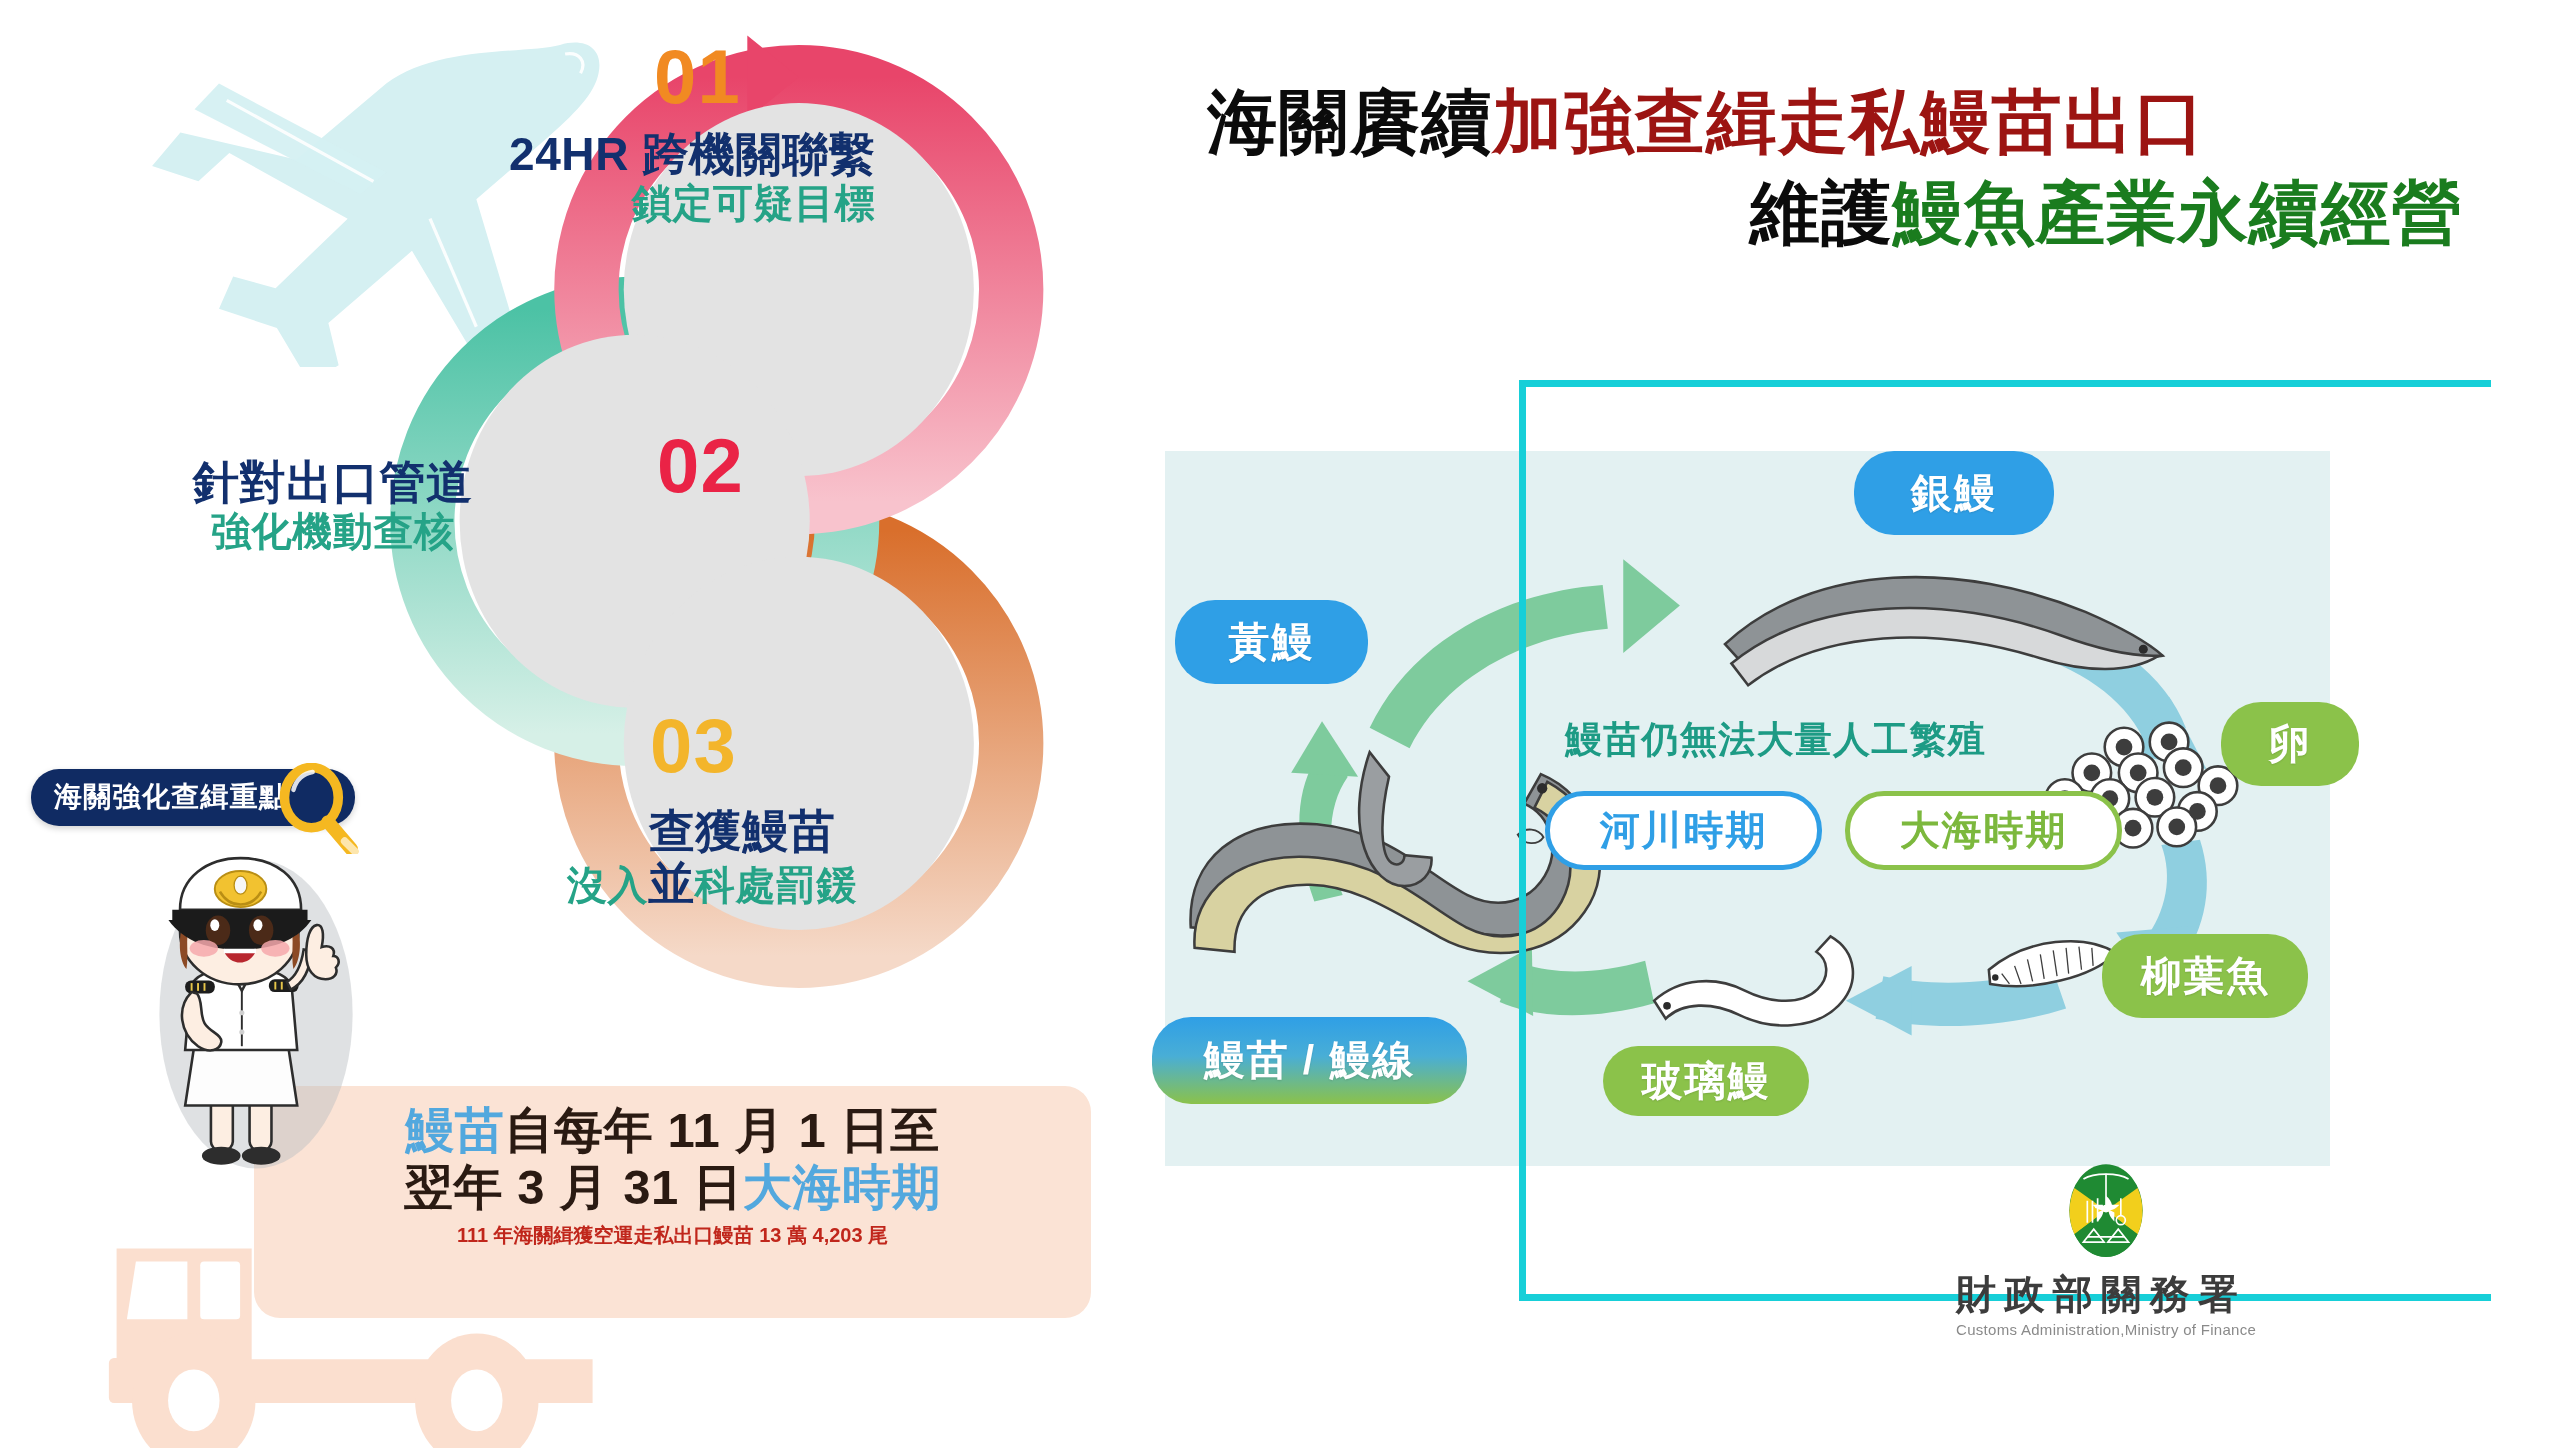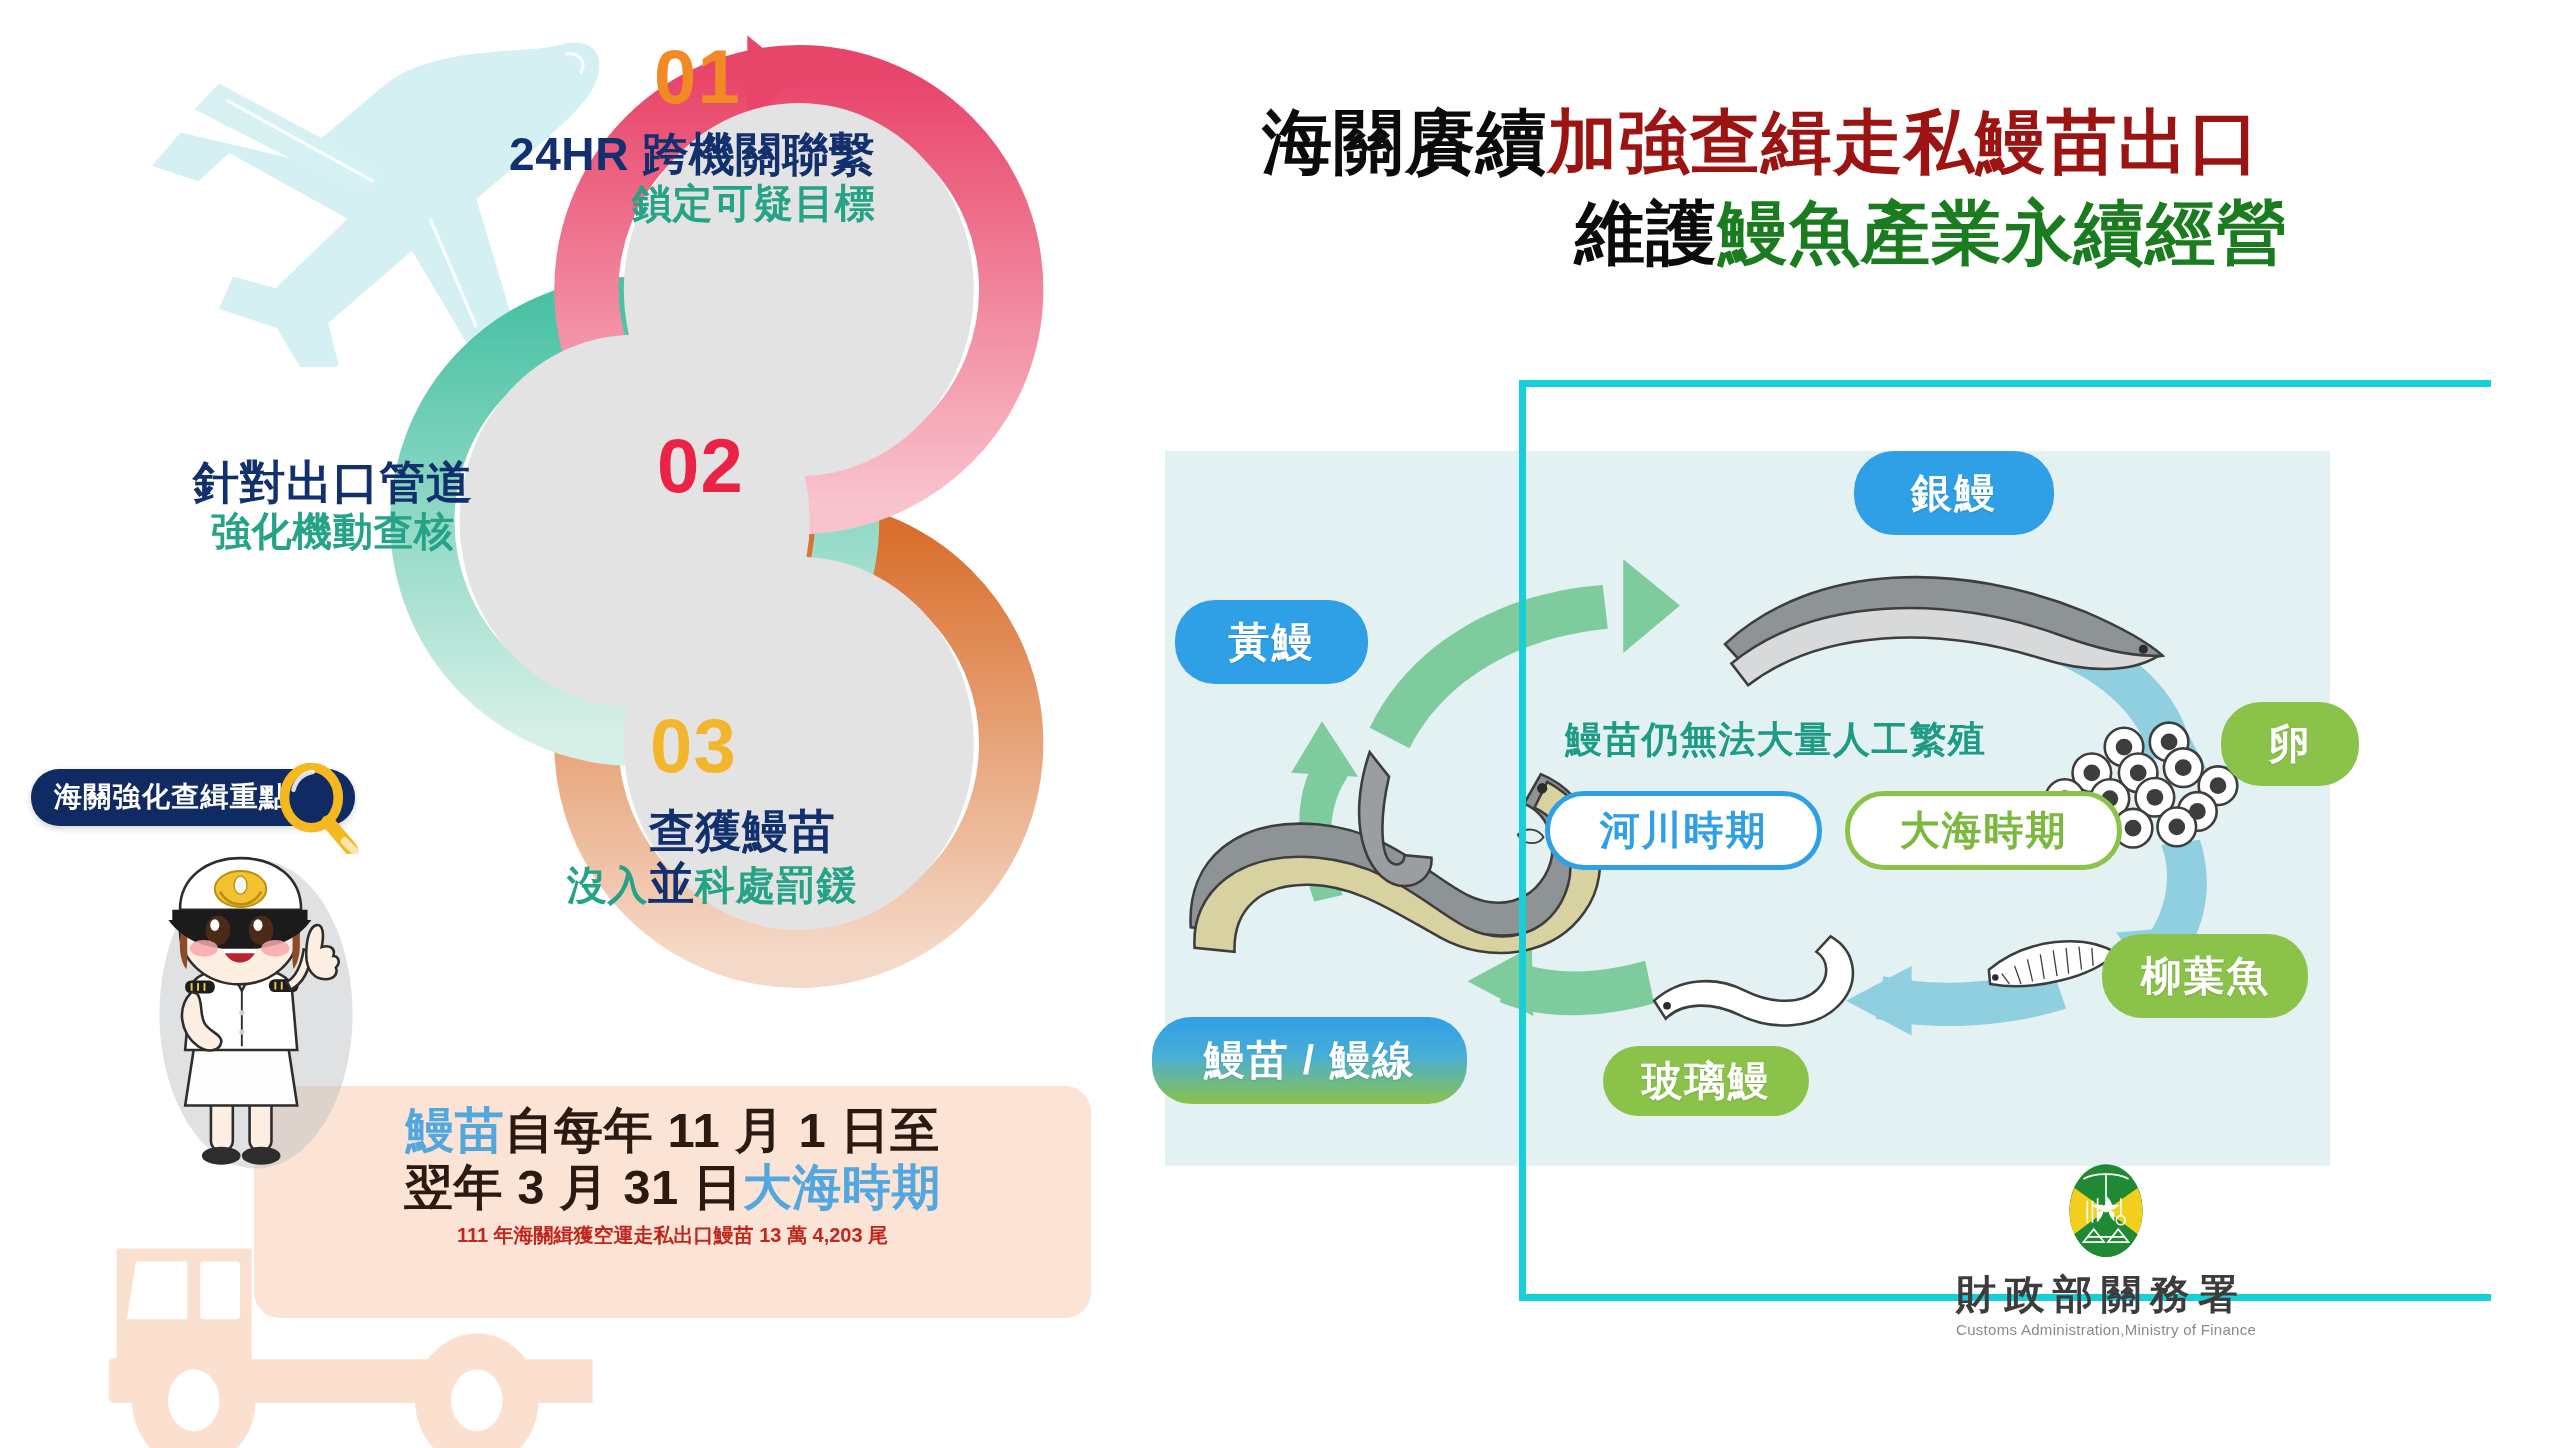--- a/index.html
+++ b/index.html
@@ -54,24 +54,24 @@
     font-size: 49px; font-weight: 700; color: #2a1a12; letter-spacing: 0.6px;
     line-height: 1.18; white-space: nowrap;
   }
   .hl-blue { color: #52a8de; }
   .info-note {
     margin-top: 5.2px; font-size: 20px; font-weight: 700; color: #c0261b;
     letter-spacing: 0px; white-space: nowrap;
   }
 
   
-  .headline { position: absolute; left: 1243px; top: 77px; width: 1275px; z-index: 6; margin-top: 20px; }
+  .headline { position: absolute; left: 1188px; top: 77px; width: 1275px; z-index: 6; }
   .hl-row { white-space: nowrap; font-weight: 700; font-size: 70px; line-height: 1.30; letter-spacing: 1.3px; }
   .hl-row.r1 { text-align: left; padding-left: 19.3px; }
-  .hl-row.r2 { text-align: center; padding-left: 102px; }
+  .hl-row.r2 { text-align: right; padding-left: 102px; }
   .k-black { color: #0b0b0b; }
   .k-red { color: #9c1412; }
   .k-green { color: #1a7c1e; }
 
   
   .frame {
     position: absolute; left: 1519px; top: 380px; width: 972px; height: 921px;
     border-left: 7px solid #17cfd8; border-top: 7px solid #17cfd8; border-bottom: 7px solid #17cfd8;
     z-index: 3;
   }

